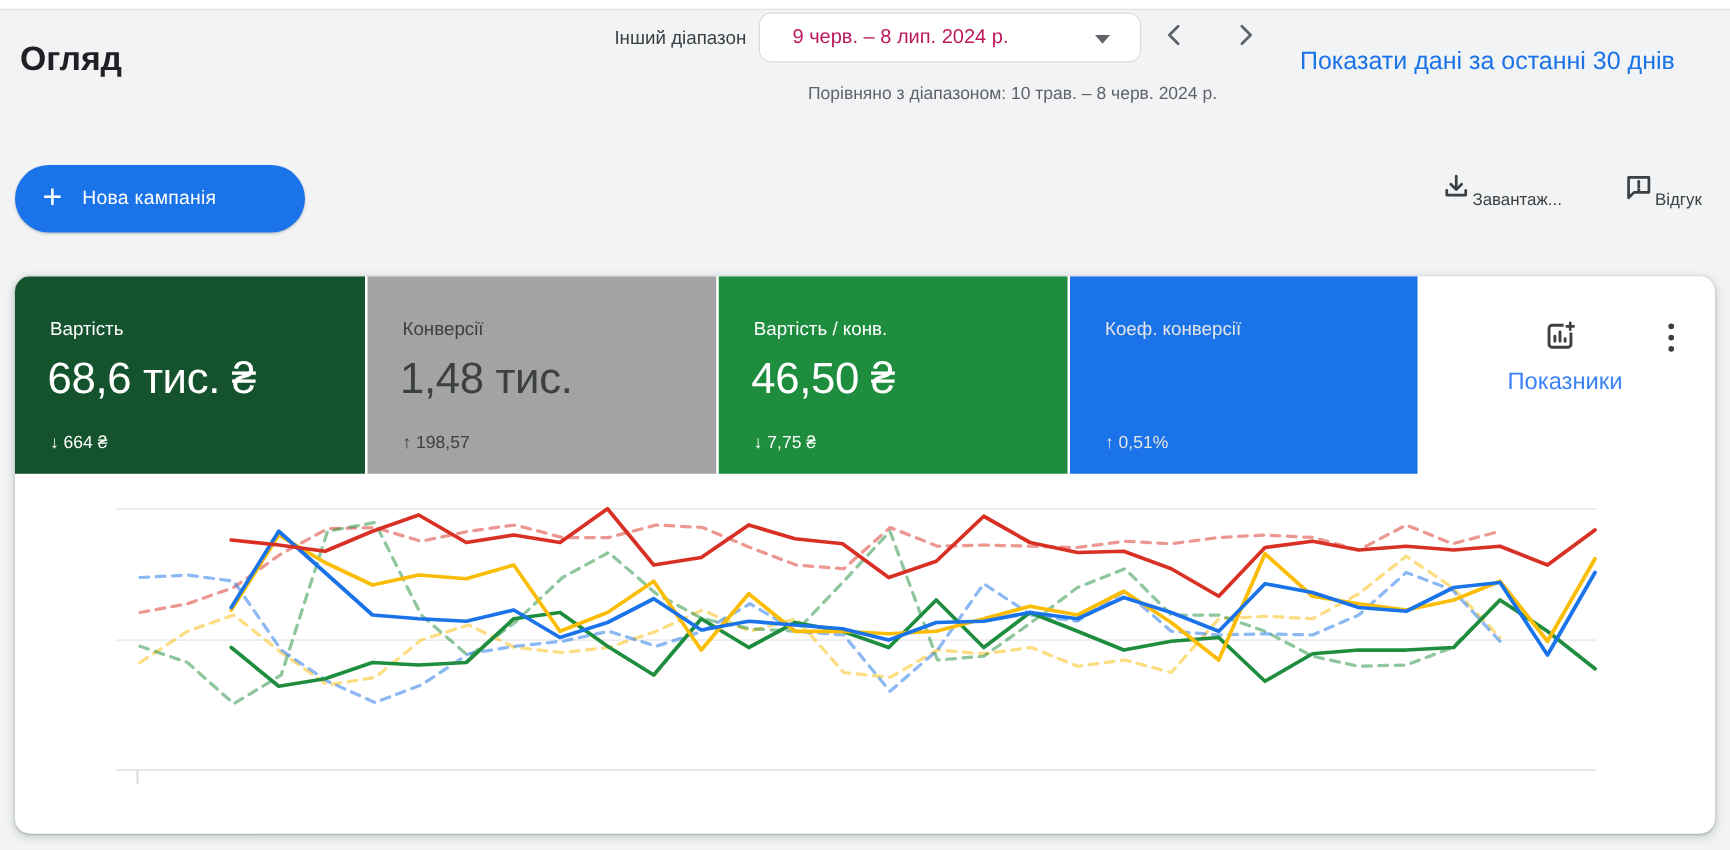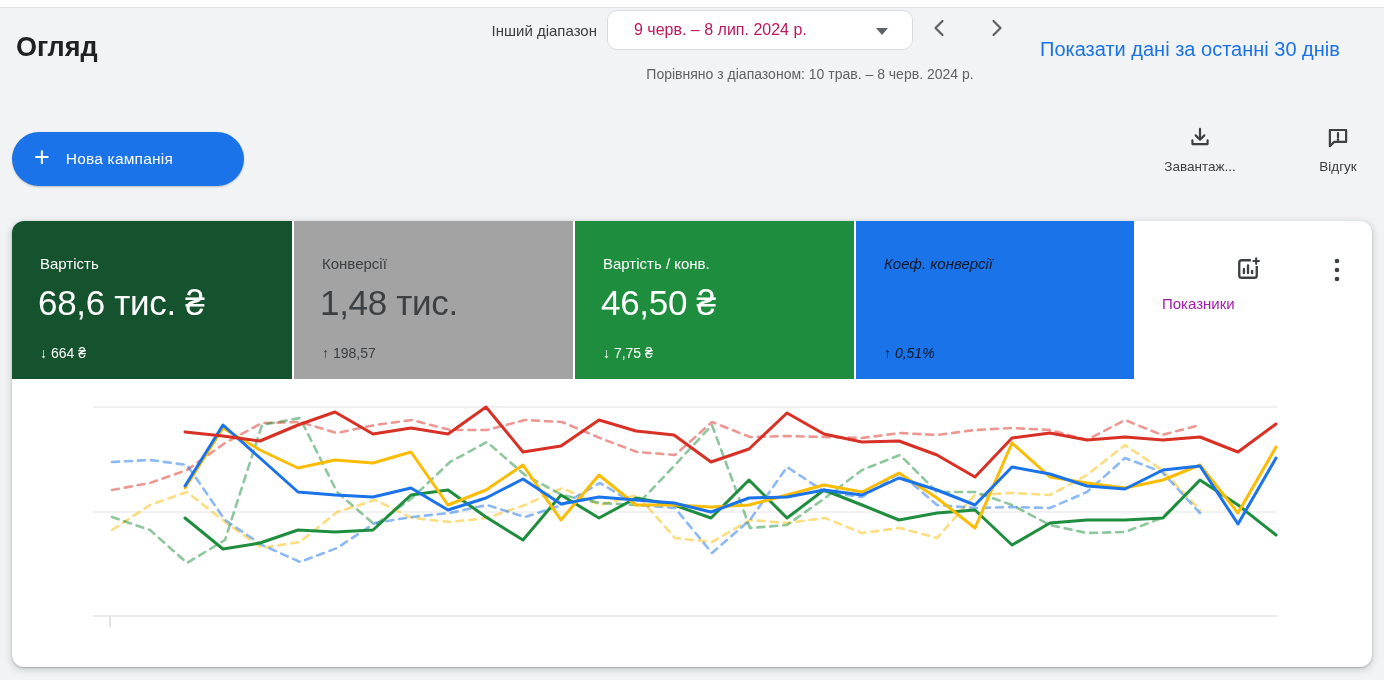--- a/index.html
+++ b/index.html
@@ -50,22 +50,22 @@
   }
   .new-campaign-btn {
     position:absolute; left:12px; top:132px; width:232px; height:54px;
     background:#1a73e8; border-radius:27px; border:none; cursor:pointer;
     display:flex; align-items:center; color:#fff;
     box-shadow:0 1px 2px rgba(60,64,67,.3);
   }
   .new-campaign-btn .plus { font-size:27px; font-weight:400; margin-left:22px; line-height:1; margin-top:-3px; }
   .new-campaign-btn .btn-label { font-size:15.5px; font-weight:500; margin-left:16px; letter-spacing:.2px; }
   .tool-btn {
-    position:absolute; top:124px; display:flex; flex-direction:column;
-    align-items:center; cursor:pointer; color:#3c4043;
+    position:absolute; top:136px; display:flex; flex-direction:row;
+    align-items:flex-end; cursor:pointer; color:#3c4043;
   }
   .tool-btn .tool-label { font-size:13.5px; margin-top:5px; color:#3c4043; }
   .tool-download { left:1152px; width:96px; }
   .tool-feedback { left:1298px; width:80px; }
   .panel {
     position:absolute; left:12px; top:221px; width:1360px; height:446px;
     background:#fff; border-radius:12px; overflow:hidden;
     box-shadow:0 1px 2px rgba(60,64,67,.3),0 2px 6px 2px rgba(60,64,67,.15);
   }
   .metric-card {
@@ -74,21 +74,21 @@
   .metric-card .m-label { position:absolute; left:28px; top:34px; font-size:15px; }
   .metric-card .m-value { position:absolute; left:26px; top:62px; font-size:35px; letter-spacing:-.3px; }
   .metric-card .m-delta { position:absolute; left:28px; top:124px; font-size:14px; }
   .card-0 { left:0;    width:280px; }
   .card-1 { left:282px; width:279px; }
   .card-2 { left:563px; width:279px; }
   .card-3 { left:844px; width:278px; }
   .metrics-head { position:absolute; left:1122px; top:0; width:238px; height:158px; }
   .addchart-btn { position:absolute; left:100px; top:34px; width:30px; height:30px; cursor:pointer; }
   .more-btn { position:absolute; left:192px; top:36px; width:22px; height:26px; cursor:pointer; display:flex; justify-content:center; }
-  .metrics-label { position:absolute; left:28px; top:74px; width:180px; text-align:left; font-size:15px; color:#a21caf; }
+  .metrics-label { position:absolute; left:28px; top:74px; width:180px; text-align:center; font-size:19px; color:#3b82f6; }
   .chart-svg { position:absolute; left:0; top:150px; }
 </style>
 </head>
 <body>
 
 <div class="top-strip"></div>
 
 <div class="page-title">Огляд</div>
 
 <div class="range-label">Інший діапазон</div>
@@ -152,21 +152,21 @@
   <div class="metric-card card-1" style="background: #a3a3a3; color: rgb(60, 64, 67); padding-left: 11px;">
     <span class="m-label">Конверсії</span>
     <span class="m-value">1,48 тис.</span>
     <span class="m-delta">↑ 198,57</span>
   </div>
   <div class="metric-card card-2" style="background: rgb(30, 142, 62); color: rgb(255, 255, 255);">
     <span class="m-label">Вартість / конв.</span>
     <span class="m-value">46,50 ₴</span>
     <span class="m-delta">↓ 7,75 ₴</span>
   </div>
-  <div class="metric-card card-3" style="background: rgb(26, 115, 232); color: #0f172a; font-style: italic;">
+  <div class="metric-card card-3" style="background: rgb(26, 115, 232); color: #e5e5e5;">
     <span class="m-label">Коеф. конверсії</span>
     <span class="m-delta">↑ 0,51%</span>
   </div>
 
   <div class="metrics-head">
     <div class="addchart-btn">
       <span>
         <svg width="28" height="28" viewBox="0 0 24 24">
           <path d="M14.5 4.5H6.5a2 2 0 0 0-2 2v11a2 2 0 0 0 2 2h11a2 2 0 0 0 2-2V9.5" fill="none" stroke="#3c4043" stroke-width="2"></path>
           <path d="M8.5 15.5v-3.5 M12 15.5v-6.5 M15.5 15.5v-1.8" stroke="#3c4043" stroke-width="2" stroke-linecap="round"></path>

